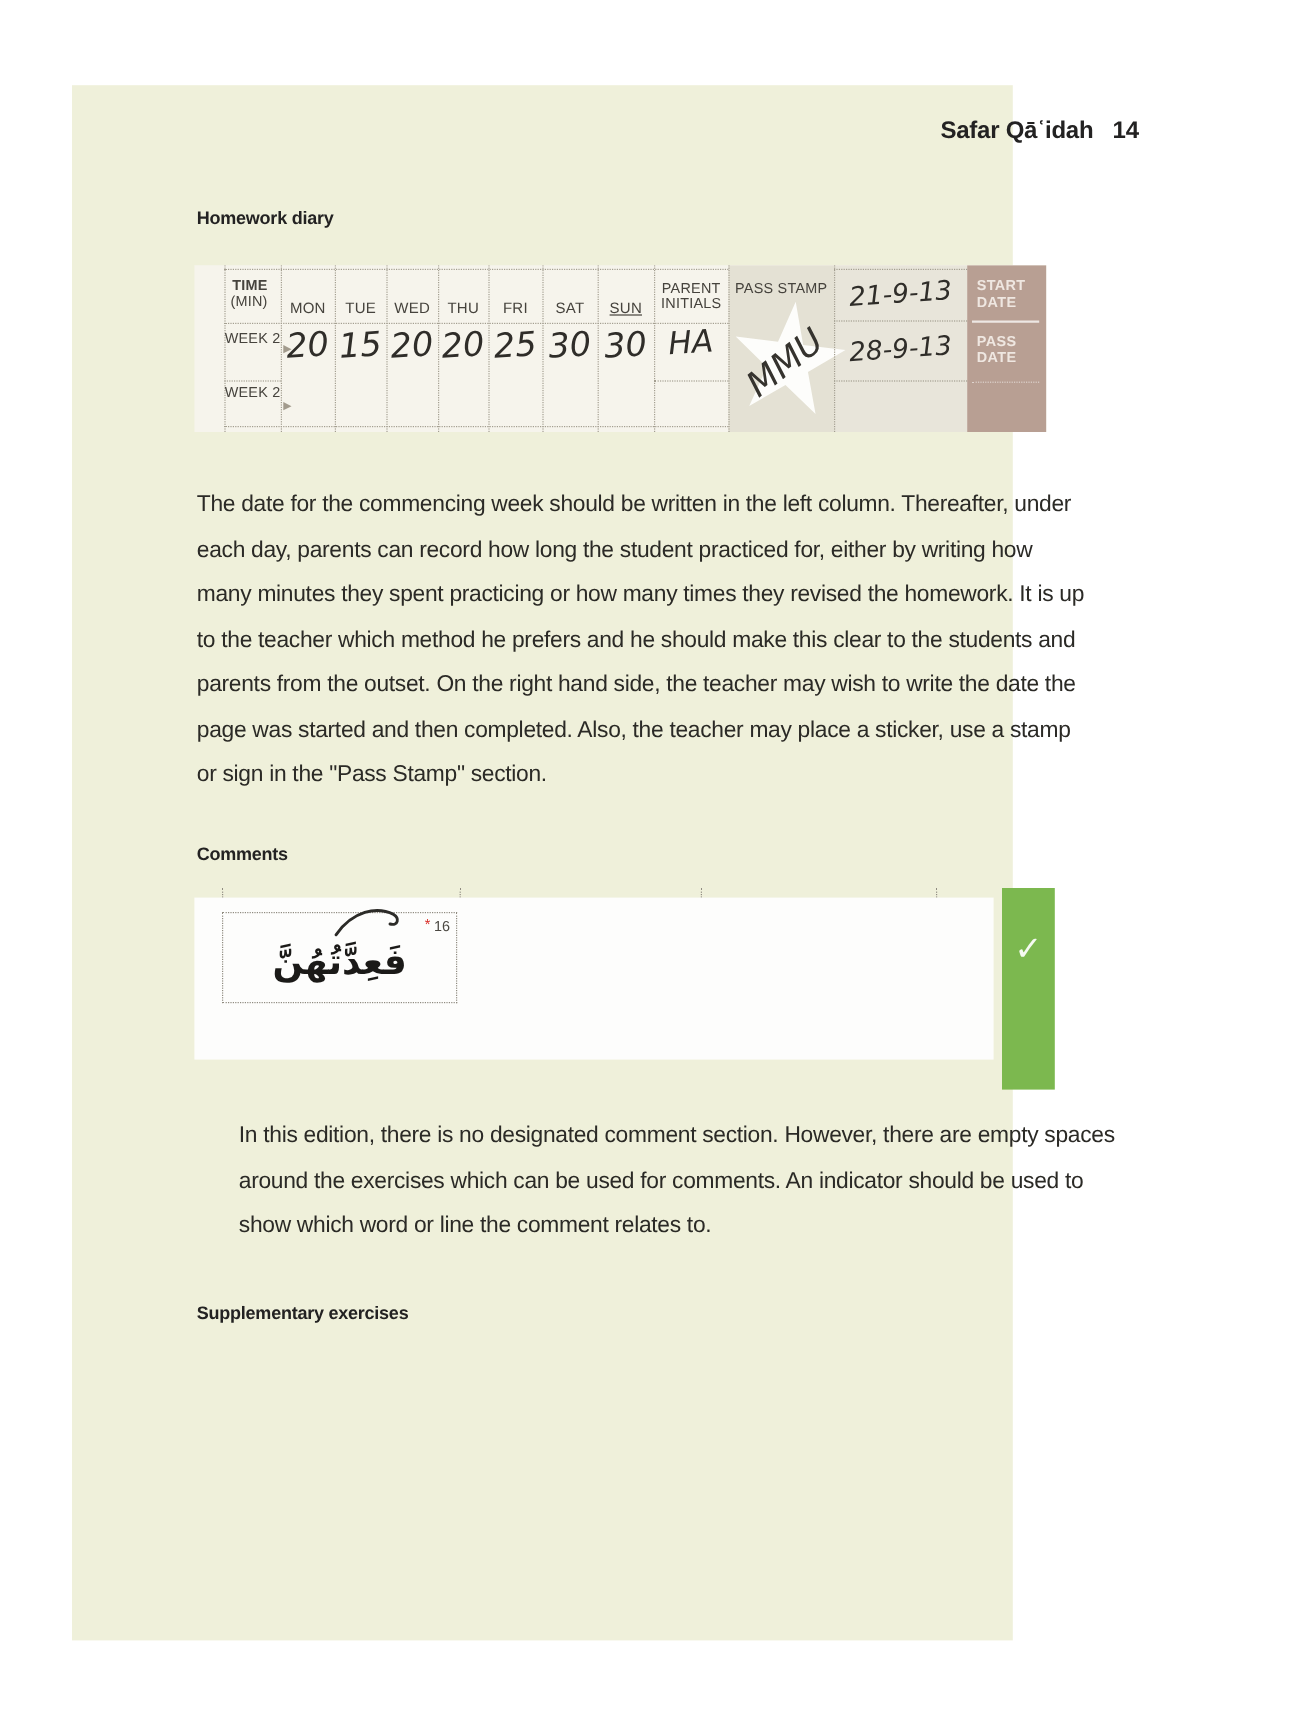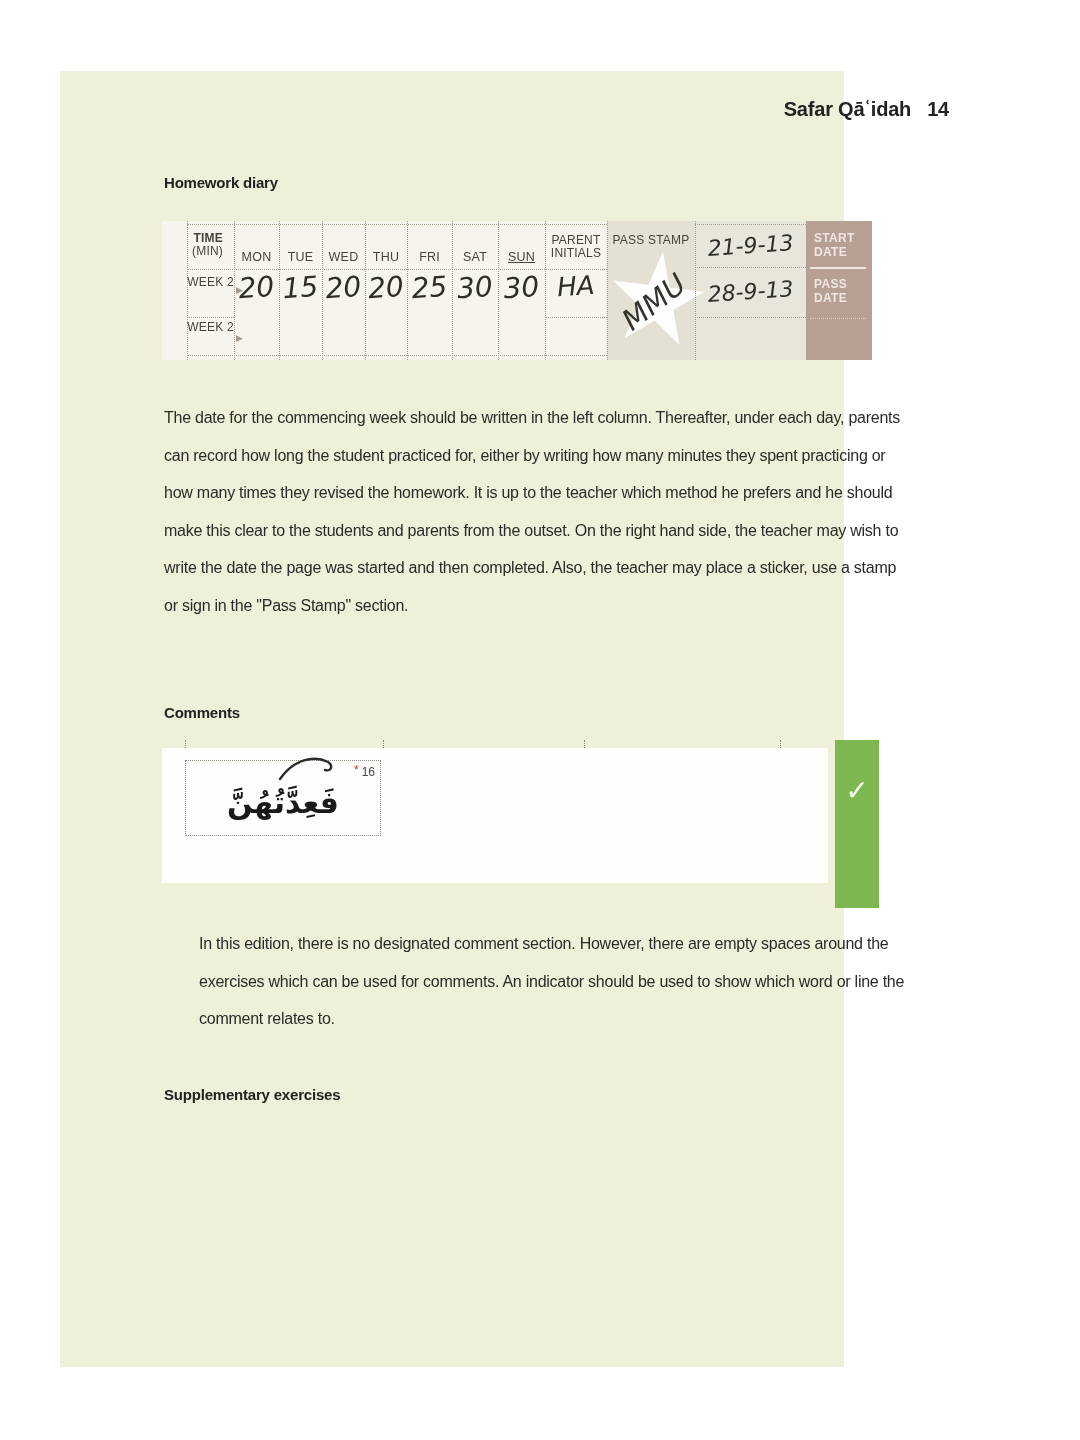--- a/index.html
+++ b/index.html
@@ -10,21 +10,21 @@
   html,body{margin:0;padding:0;}
   body{width:1080px;height:1440px;background:#ffffff;position:relative;
        font-family:"Liberation Sans",sans-serif;color:var(--text);}
   .content{position:absolute;left:60px;top:71px;width:784px;height:1296px;
            background:var(--content-bg);}
   .pg-header{position:absolute;top:27px;left:0;width:889px;text-align:right;
              font-weight:bold;font-size:20px;color:#232222;letter-spacing:-0.2px;}
   .pg-header .num{margin-left:16px;}
   h2.sec{position:absolute;margin:0;font-size:15px;font-weight:bold;color:#232222;
          letter-spacing:-0.2px;}
-  .para{position:absolute;width:742px;font-size:16px;line-height:37.5px;
+  .para{position:absolute;width:742px;font-size:19px;line-height:37.5px;
         letter-spacing:-0.25px;color:var(--text);}
   .ital{font-style:italic;}
 
   
   .hw-table{position:absolute;left:102px;top:150px;width:710px;height:139px;
             background:var(--table-bg);overflow:hidden;}
   .colbg{position:absolute;top:0;height:139px;}
   .stampbg{left:445px;width:88px;background:var(--stamp-col-bg);}
   .datesbg{left:533px;width:111px;background:var(--date-col-bg);}
   .mauvebg{left:644px;width:66px;background:var(--date-label-col-bg);}

